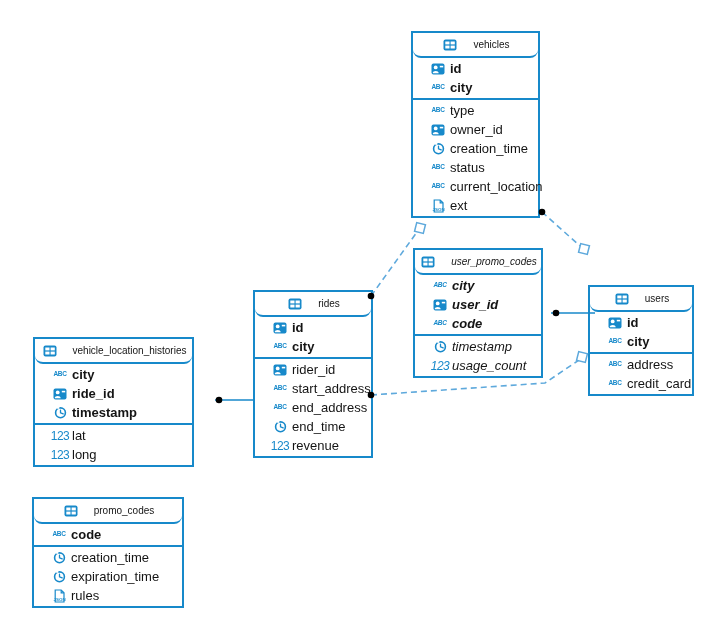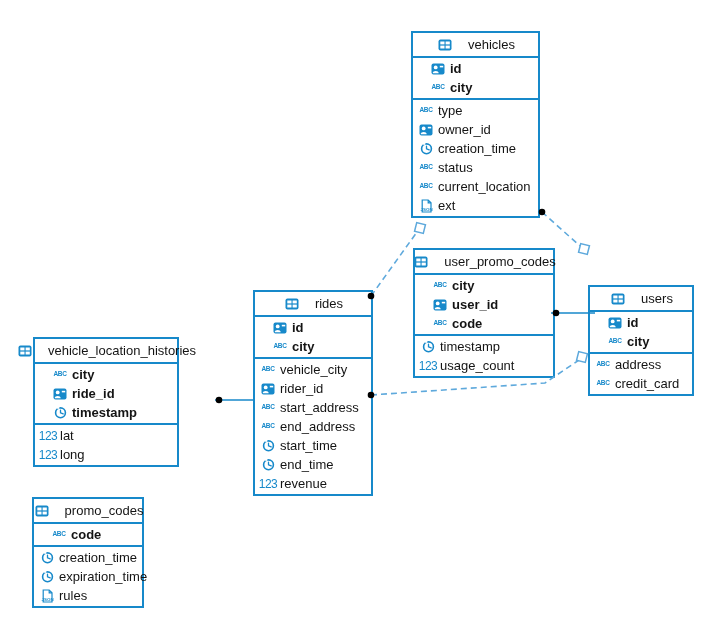--- a/index.html
+++ b/index.html
@@ -4,23 +4,23 @@
 <style>
   :root { --blue:#1789ca; --dash:#5ea9dc; --text:#141414; }
   html,body { margin:0; padding:0; background:#ffffff; }
   body { width:705px; height:636px; font-family:"Liberation Sans", sans-serif; }
   #canvas { position:relative; width:705px; height:636px; background:#fff; overflow:hidden; }
 
   .tbl { position:absolute; background:#fff; border:2px solid var(--blue);
          box-sizing:border-box; z-index:1; }
   .hdr { height:23px; border-bottom:2px solid var(--blue); display:flex;
          align-items:center; justify-content:center; gap:11px;
-         font-size:13px; color:var(--text); }
+         font-size:10px; color:var(--text);border-radius:8px; }
   .sec-pk  { border-bottom:2px solid var(--blue); padding:1px 12px; }
-  .sec-cols { padding:1px 0;text-align:center; }
+  .sec-cols { padding:1px 12px;text-align:center; }
   .row { height:19px; display:flex; align-items:center; padding:0 4px;
          font-size:13px; color:var(--text); white-space:nowrap; }
   .sec-pk .row { font-weight:bold; }
   .ticon { width:18px; flex:0 0 18px; display:flex; align-items:center;
            justify-content:center; margin-right:3px; }
   .ticon-text { font-size:6.5px; font-weight:bold; color:var(--blue);
                 letter-spacing:-0.3px; line-height:1; }
   .ticon-num { font-size:12px; font-weight:normal; color:var(--blue);
                letter-spacing:-0.5px; line-height:1; }
   svg.rel-layer { position:absolute; left:0; top:0; z-index:5; pointer-events:none; }
@@ -106,21 +106,21 @@
             <svg width="13" height="14" viewBox="0 0 13 14">
               <path d="M2.2 1 L8.2 1 L11 3.8 L11 13 L2.2 13 Z" fill="#fff" stroke="#1789ca" stroke-width="1.2"></path>
               <path d="M8.2 1 L8.2 3.8 L11 3.8" fill="none" stroke="#1789ca" stroke-width="1.2"></path>
               <text x="0.6" y="12.4" font-size="4.4" font-weight="bold" fill="#1789ca" font-family="Liberation Sans, sans-serif">JSON</text>
             </svg>
           </span>
           <span>ext</span>
         </div>
       </div>
     </div>
-    <div class="tbl" style="left: 413px; top: 248px; width: 142px;">
+    <div class="tbl" style="left: 413px; top: 248px; width: 130px; font-style: italic;">
       <div class="hdr">
         <span class="ticon">
           <svg width="14" height="12" viewBox="0 0 14 12">
             <rect x="0.5" y="0.5" width="13" height="11" rx="2" fill="#1789ca"></rect>
             <rect x="2.3" y="2.5" width="4.2" height="2.9" fill="#fff"></rect>
             <rect x="7.6" y="2.5" width="4.2" height="2.9" fill="#fff"></rect>
             <rect x="2.3" y="6.6" width="4.2" height="2.9" fill="#fff"></rect>
             <rect x="7.6" y="6.6" width="4.2" height="2.9" fill="#fff"></rect>
           </svg>
         </span>
@@ -245,26 +245,20 @@
         <div class="row">
           <span class="ticon">
             <span class="ticon-text">ABC</span>
           </span>
           <span>city</span>
         </div>
       </div>
       <div class="sec-cols">
         <div class="row">
           <span class="ticon">
-            <span class="ticon-text">ABC</span>
-          </span>
-          <span>vehicle_city</span>
-        </div>
-        <div class="row">
-          <span class="ticon">
             <svg width="14" height="12" viewBox="0 0 14 12">
               <rect x="0.5" y="0.5" width="13" height="11" rx="2" fill="#1789ca"></rect>
               <circle cx="4.7" cy="4.4" r="1.9" fill="#fff"></circle>
               <path d="M1.7 10.2 C1.7 7.3 7.7 7.3 7.7 10.2 Z" fill="#fff"></path>
               <rect x="8.8" y="2.8" width="3.4" height="1.6" fill="#fff"></rect>
             </svg>
           </span>
           <span>rider_id</span>
         </div>
         <div class="row">
@@ -280,41 +274,31 @@
           <span>end_address</span>
         </div>
         <div class="row">
           <span class="ticon">
             <svg width="13" height="13" viewBox="0 0 13 13">
               <circle cx="6.5" cy="6.8" r="4.9" fill="none" stroke="#1789ca" stroke-width="1.6"></circle>
               <path d="M6.5 4.2 L6.5 6.8 L9.2 7.9" fill="none" stroke="#1789ca" stroke-width="1.3" stroke-linecap="round"></path>
               <path d="M3.2 2.2 L5.2 1.2" stroke="#fff" stroke-width="2.4"></path>
             </svg>
           </span>
-          <span>start_time</span>
-        </div>
-        <div class="row">
-          <span class="ticon">
-            <svg width="13" height="13" viewBox="0 0 13 13">
-              <circle cx="6.5" cy="6.8" r="4.9" fill="none" stroke="#1789ca" stroke-width="1.6"></circle>
-              <path d="M6.5 4.2 L6.5 6.8 L9.2 7.9" fill="none" stroke="#1789ca" stroke-width="1.3" stroke-linecap="round"></path>
-              <path d="M3.2 2.2 L5.2 1.2" stroke="#fff" stroke-width="2.4"></path>
-            </svg>
-          </span>
           <span>end_time</span>
         </div>
         <div class="row">
           <span class="ticon">
             <span class="ticon-num">123</span>
           </span>
           <span>revenue</span>
         </div>
       </div>
     </div>
-    <div class="tbl" style="left: 33px; top: 337px; width: 146px;">
+    <div class="tbl" style="left: 33px; top: 337px; width: 161px;">
       <div class="hdr">
         <span class="ticon">
           <svg width="14" height="12" viewBox="0 0 14 12">
             <rect x="0.5" y="0.5" width="13" height="11" rx="2" fill="#1789ca"></rect>
             <rect x="2.3" y="2.5" width="4.2" height="2.9" fill="#fff"></rect>
             <rect x="7.6" y="2.5" width="4.2" height="2.9" fill="#fff"></rect>
             <rect x="2.3" y="6.6" width="4.2" height="2.9" fill="#fff"></rect>
             <rect x="7.6" y="6.6" width="4.2" height="2.9" fill="#fff"></rect>
           </svg>
         </span>
@@ -357,21 +341,21 @@
           <span>lat</span>
         </div>
         <div class="row">
           <span class="ticon">
             <span class="ticon-num">123</span>
           </span>
           <span>long</span>
         </div>
       </div>
     </div>
-    <div class="tbl" style="left: 32px; top: 497px; width: 112px;">
+    <div class="tbl" style="left: 32px; top: 497px; width: 152px;">
       <div class="hdr">
         <span class="ticon">
           <svg width="14" height="12" viewBox="0 0 14 12">
             <rect x="0.5" y="0.5" width="13" height="11" rx="2" fill="#1789ca"></rect>
             <rect x="2.3" y="2.5" width="4.2" height="2.9" fill="#fff"></rect>
             <rect x="7.6" y="2.5" width="4.2" height="2.9" fill="#fff"></rect>
             <rect x="2.3" y="6.6" width="4.2" height="2.9" fill="#fff"></rect>
             <rect x="7.6" y="6.6" width="4.2" height="2.9" fill="#fff"></rect>
           </svg>
         </span>

